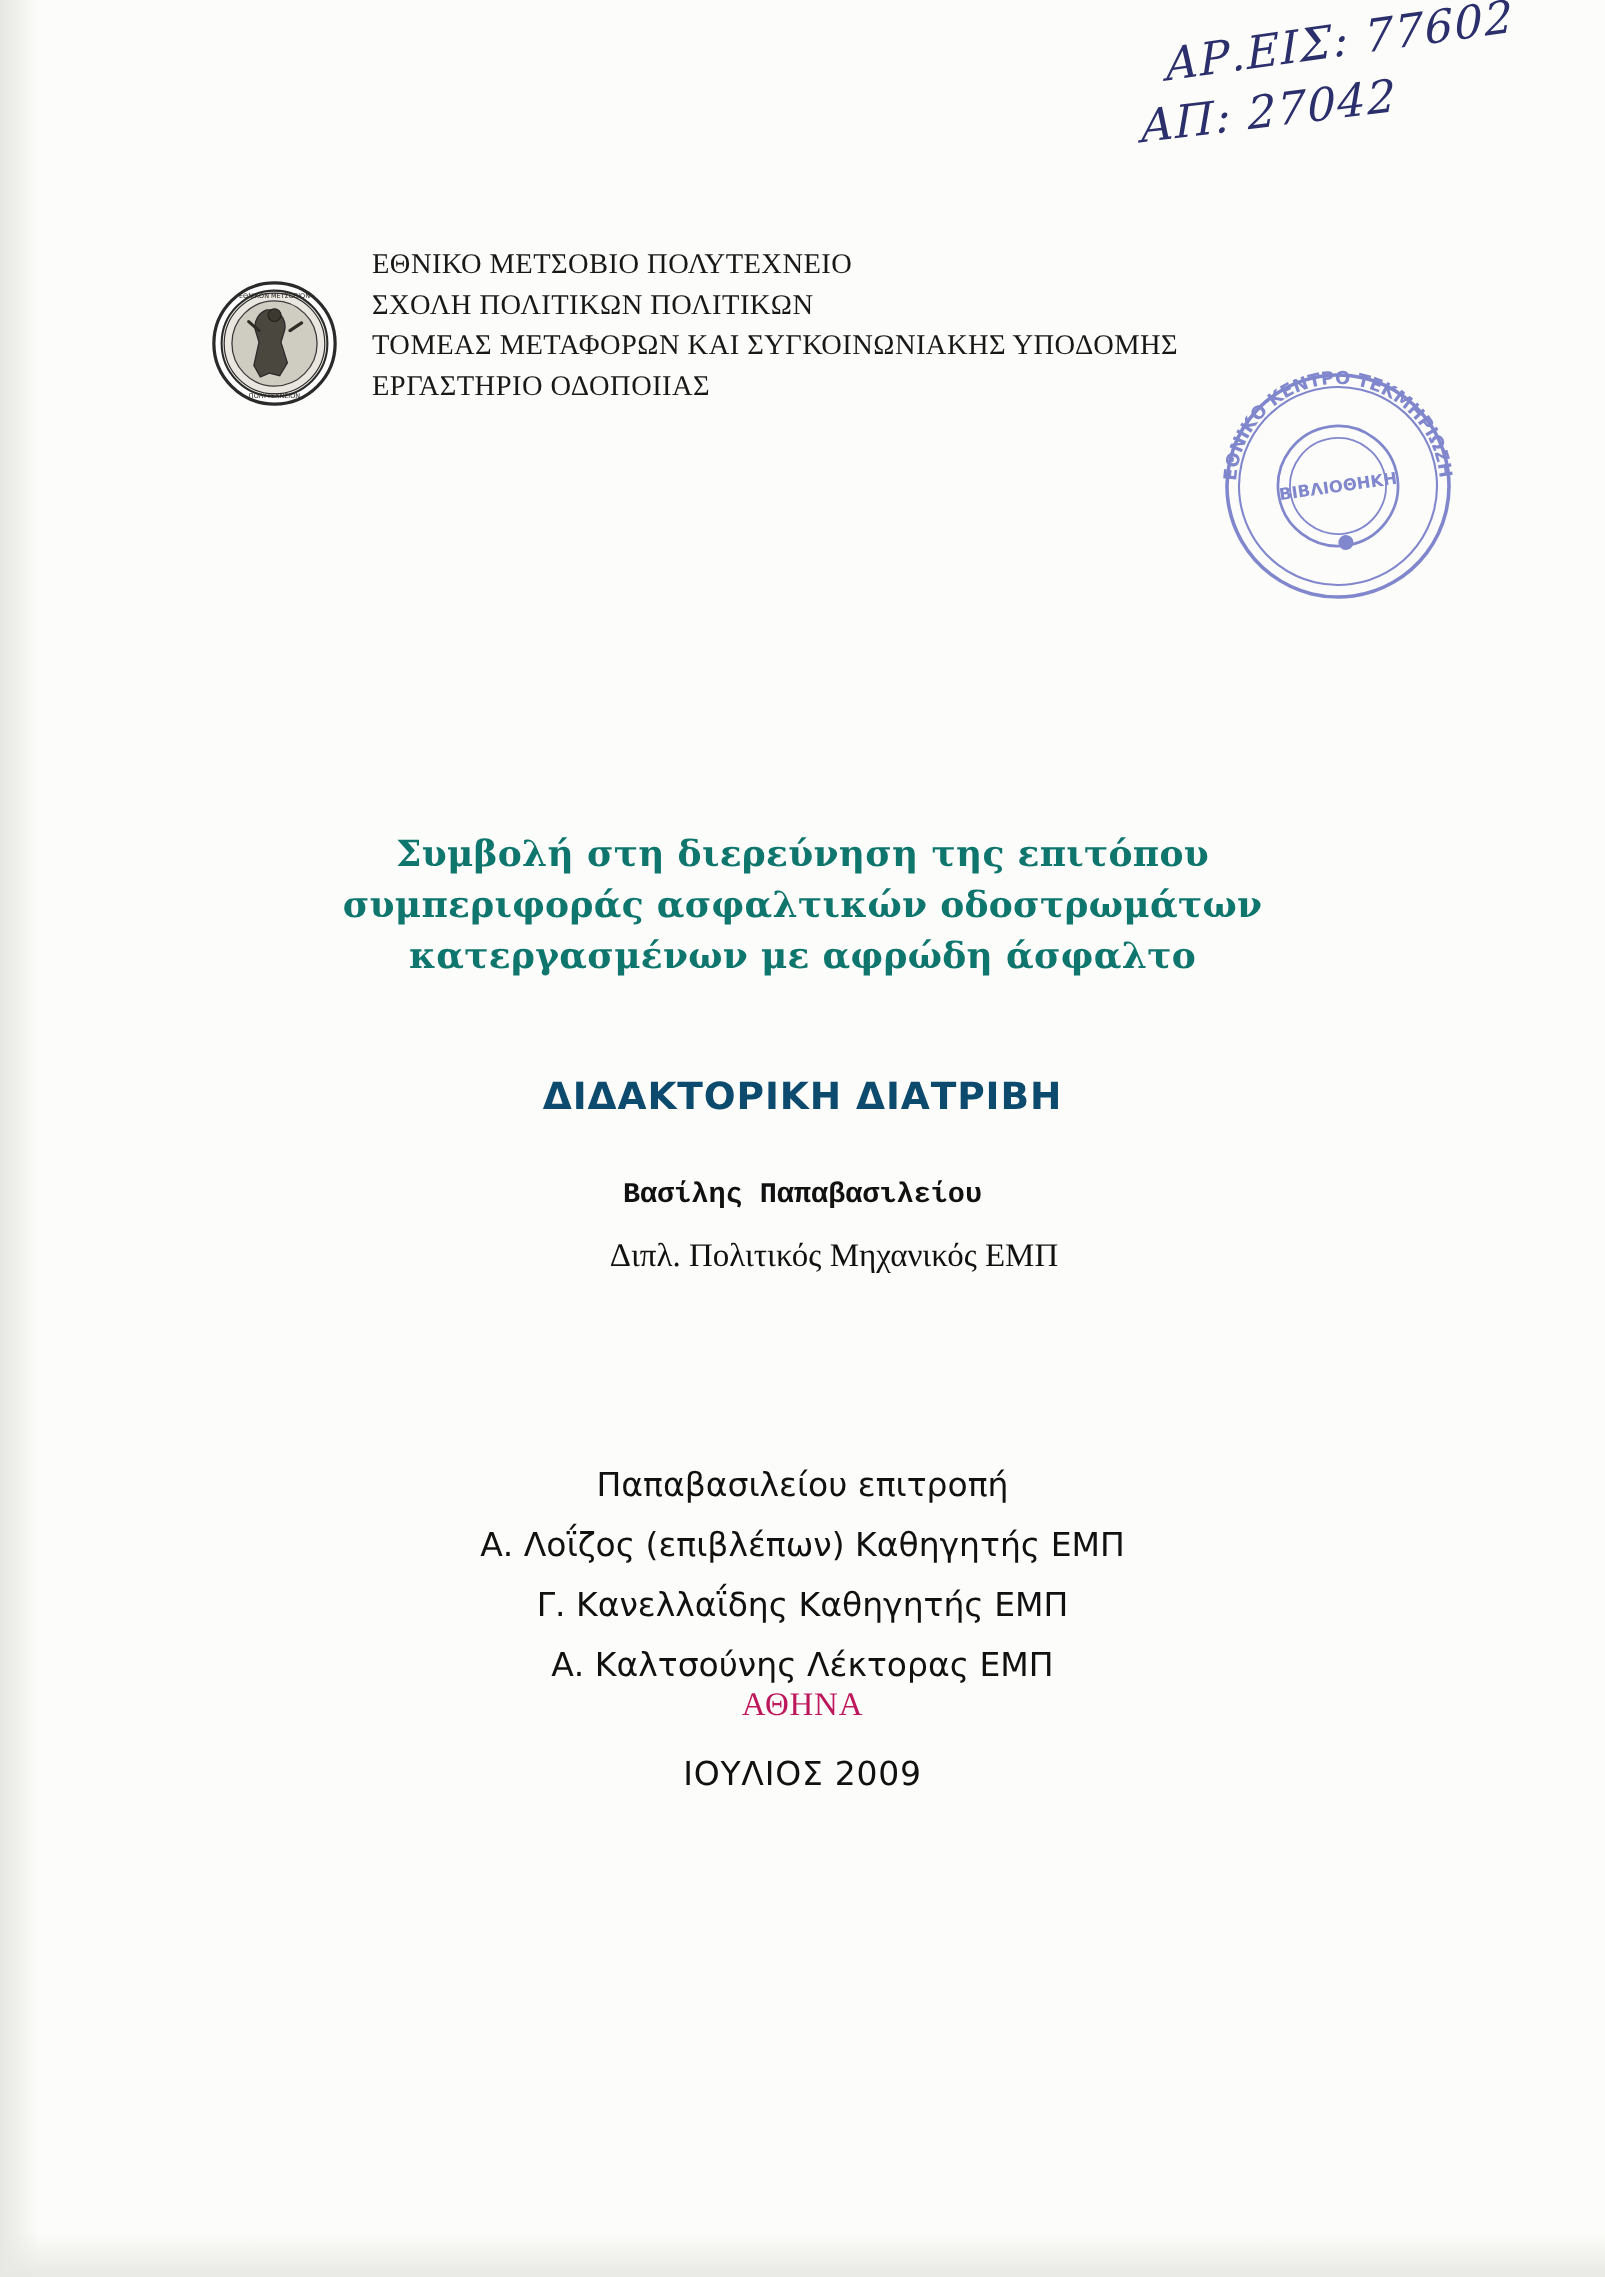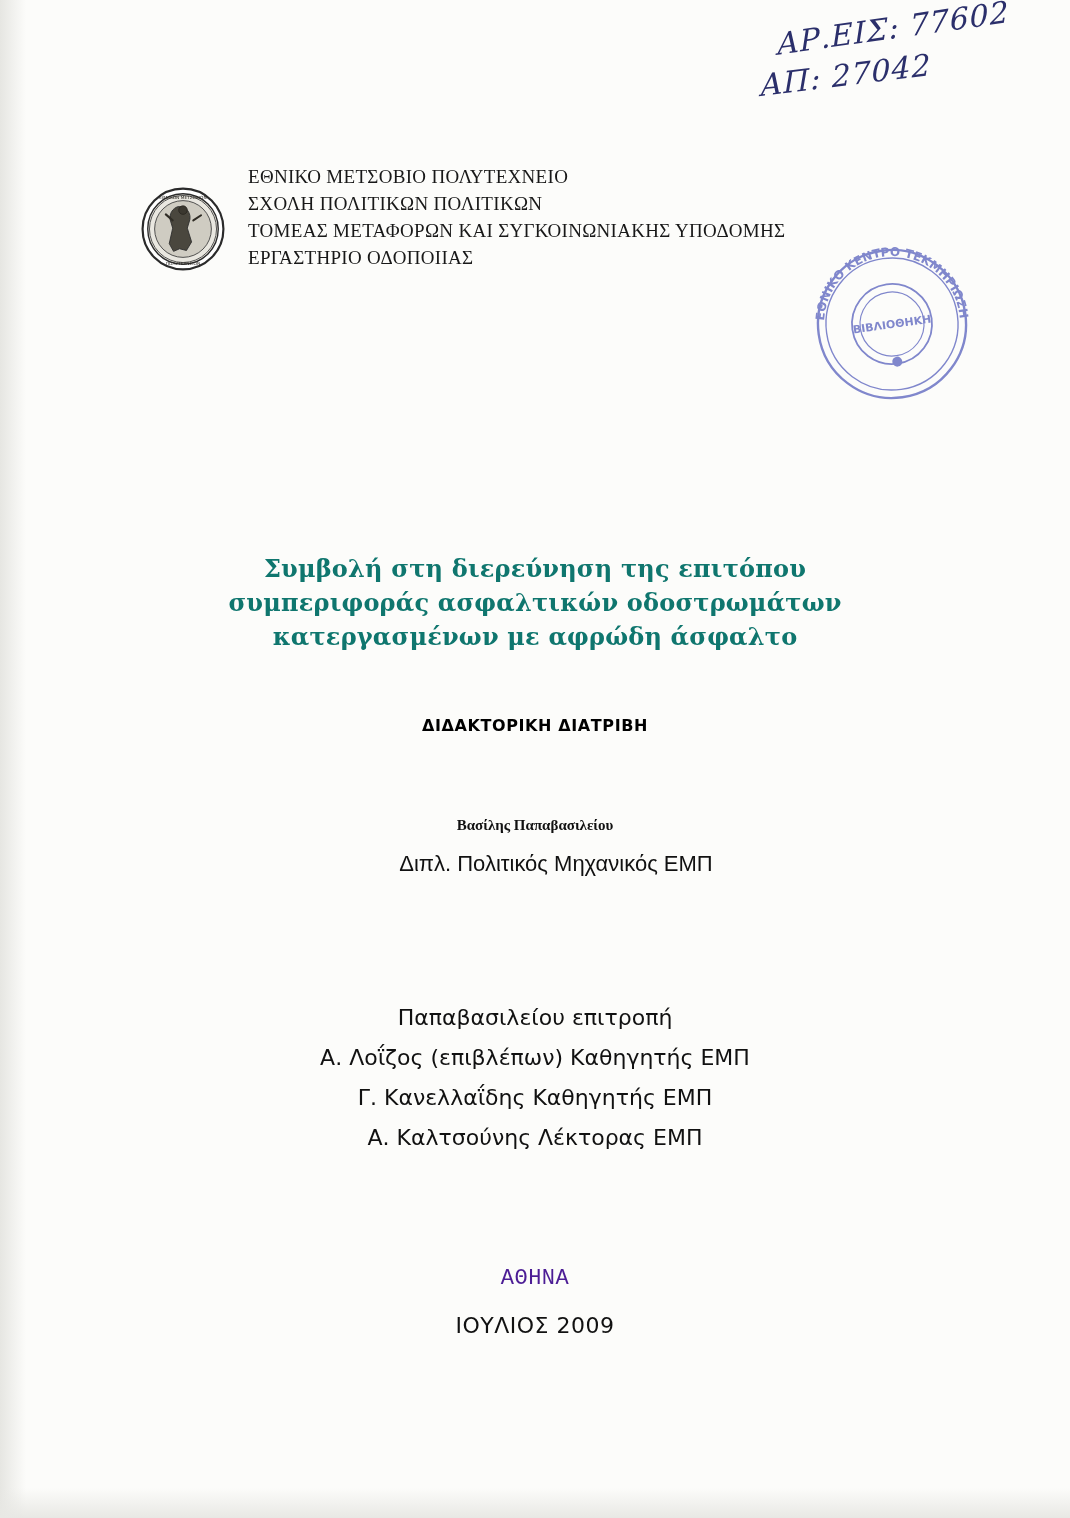--- a/index.html
+++ b/index.html
@@ -113,56 +113,55 @@
     font-size: 24px;
     line-height: 1.42;
     color: #0f766e;
     letter-spacing: 0.2px;
     font-weight: bold;
   }
   .doc-type {
     margin-top: 62px;
     font-family: "DejaVu Sans", sans-serif;
     font-weight: bold;
-    font-size: 16px;
+    font-size: 25px;
     letter-spacing: 0.6px;
-    color: #000000;
+    color: #0c4a6e;
   }
   .author {
-    margin-top: 82px;
-    font-family: Liberation Serif, serif;
+    margin-top: 40px;
+    font-family: Liberation Mono, monospace;
     font-weight: bold;
-    font-size: 15px;
+    font-size: 19px;
     color: #111;
   }
   .author-sub {
     margin-top: 17px;
-    font-family: Liberation Sans, sans-serif;
+    font-family: Liberation Serif, serif;
     font-size: 22px;
     color: #111;
     padding-left: 42px;
   }
   .committee-title {
     margin-top: 128px;
     font-family: "DejaVu Sans", sans-serif;
     font-size: 22px;
     color: #111;
   }
   .committee-member {
     margin-top: 15px;
     font-family: "DejaVu Sans", sans-serif;
     font-size: 22px;
     color: #111;
   }
   .city {
-    margin-top: 116px;
-    font-family: Liberation Mono, monospace;
+    font-family: Liberation Serif, serif;
     font-size: 22px;
     letter-spacing: 0.5px;
-    color: #4c1d95;
+    color: #be185d;
   }
   .date {
     margin-top: 22px;
     font-family: "DejaVu Sans", sans-serif;
     font-size: 22px;
     letter-spacing: 0.5px;
     color: #111;
   }
 </style>
 </head>

